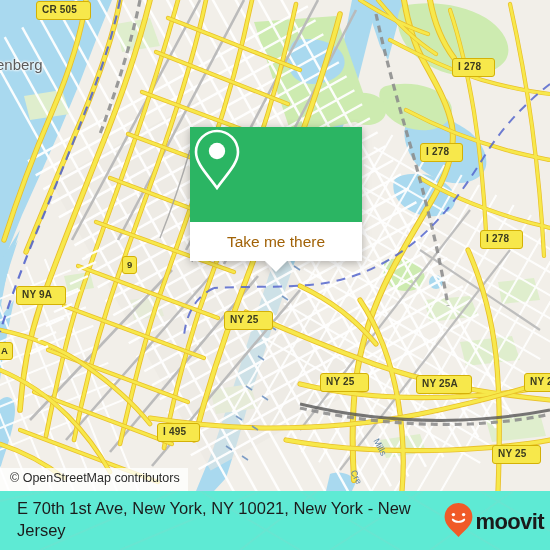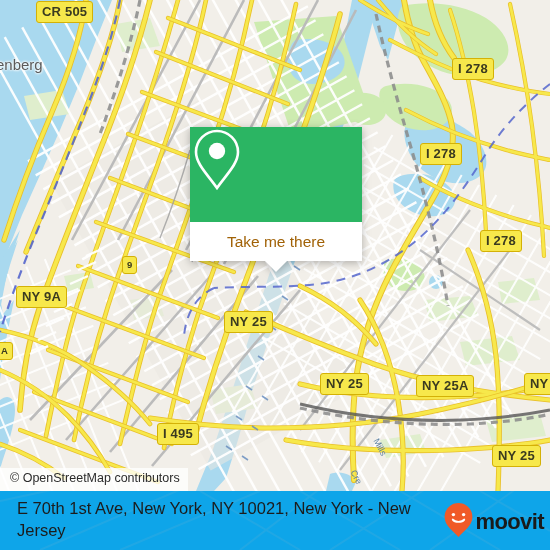--- a/index.html
+++ b/index.html
@@ -15,24 +15,24 @@
   .map{position:absolute;left:0;top:0;width:550px;height:491px;overflow:hidden;background:#f2efe9;}
   .map svg{position:absolute;left:0;top:0;}
 
   
   .shield{
     position:absolute;
     background:#f7e84b;
     border:1.6px solid #d4b106;
     border-radius:3px;
     color:#3b3b20;
-    font-size:13px;
+    font-size:10px;
     font-weight:bold;
     line-height:1;
-    padding:3px 5px 4px 5px;
+    padding:3px 13px 4px 5px;
     white-space:nowrap;
     letter-spacing:.2px;
     font-family:"Liberation Sans", sans-serif;
     box-sizing:border-box;
   }
   .shield.small{font-size:9.5px;padding:3px 4px 3px 4px;}
 
   .placelabel{
     position:absolute;
     color:#5a5a5a;
@@ -82,21 +82,21 @@
     background:rgba(255,255,255,.78);
     padding:3px 8px 9px 10px;
     font-size:12.5px;color:#2b2b2b;
     font-family:"Liberation Sans", sans-serif;
     white-space:nowrap;
   }
 
   
   .footer{
     position:absolute;left:0;top:491px;width:550px;height:59px;
-    background:#0ea5e9;
+    background:#5eead4;
     box-sizing:border-box;
     overflow:hidden;
   }
   .footer-watermark{
     position:absolute;inset:0;opacity:.10;
   }
   .footer-address{
     position:absolute;left:17px;top:7px;width:400px;
     font-size:16.5px;color:#1c1c1c;line-height:1.32;
     font-family:"Liberation Sans", sans-serif;

